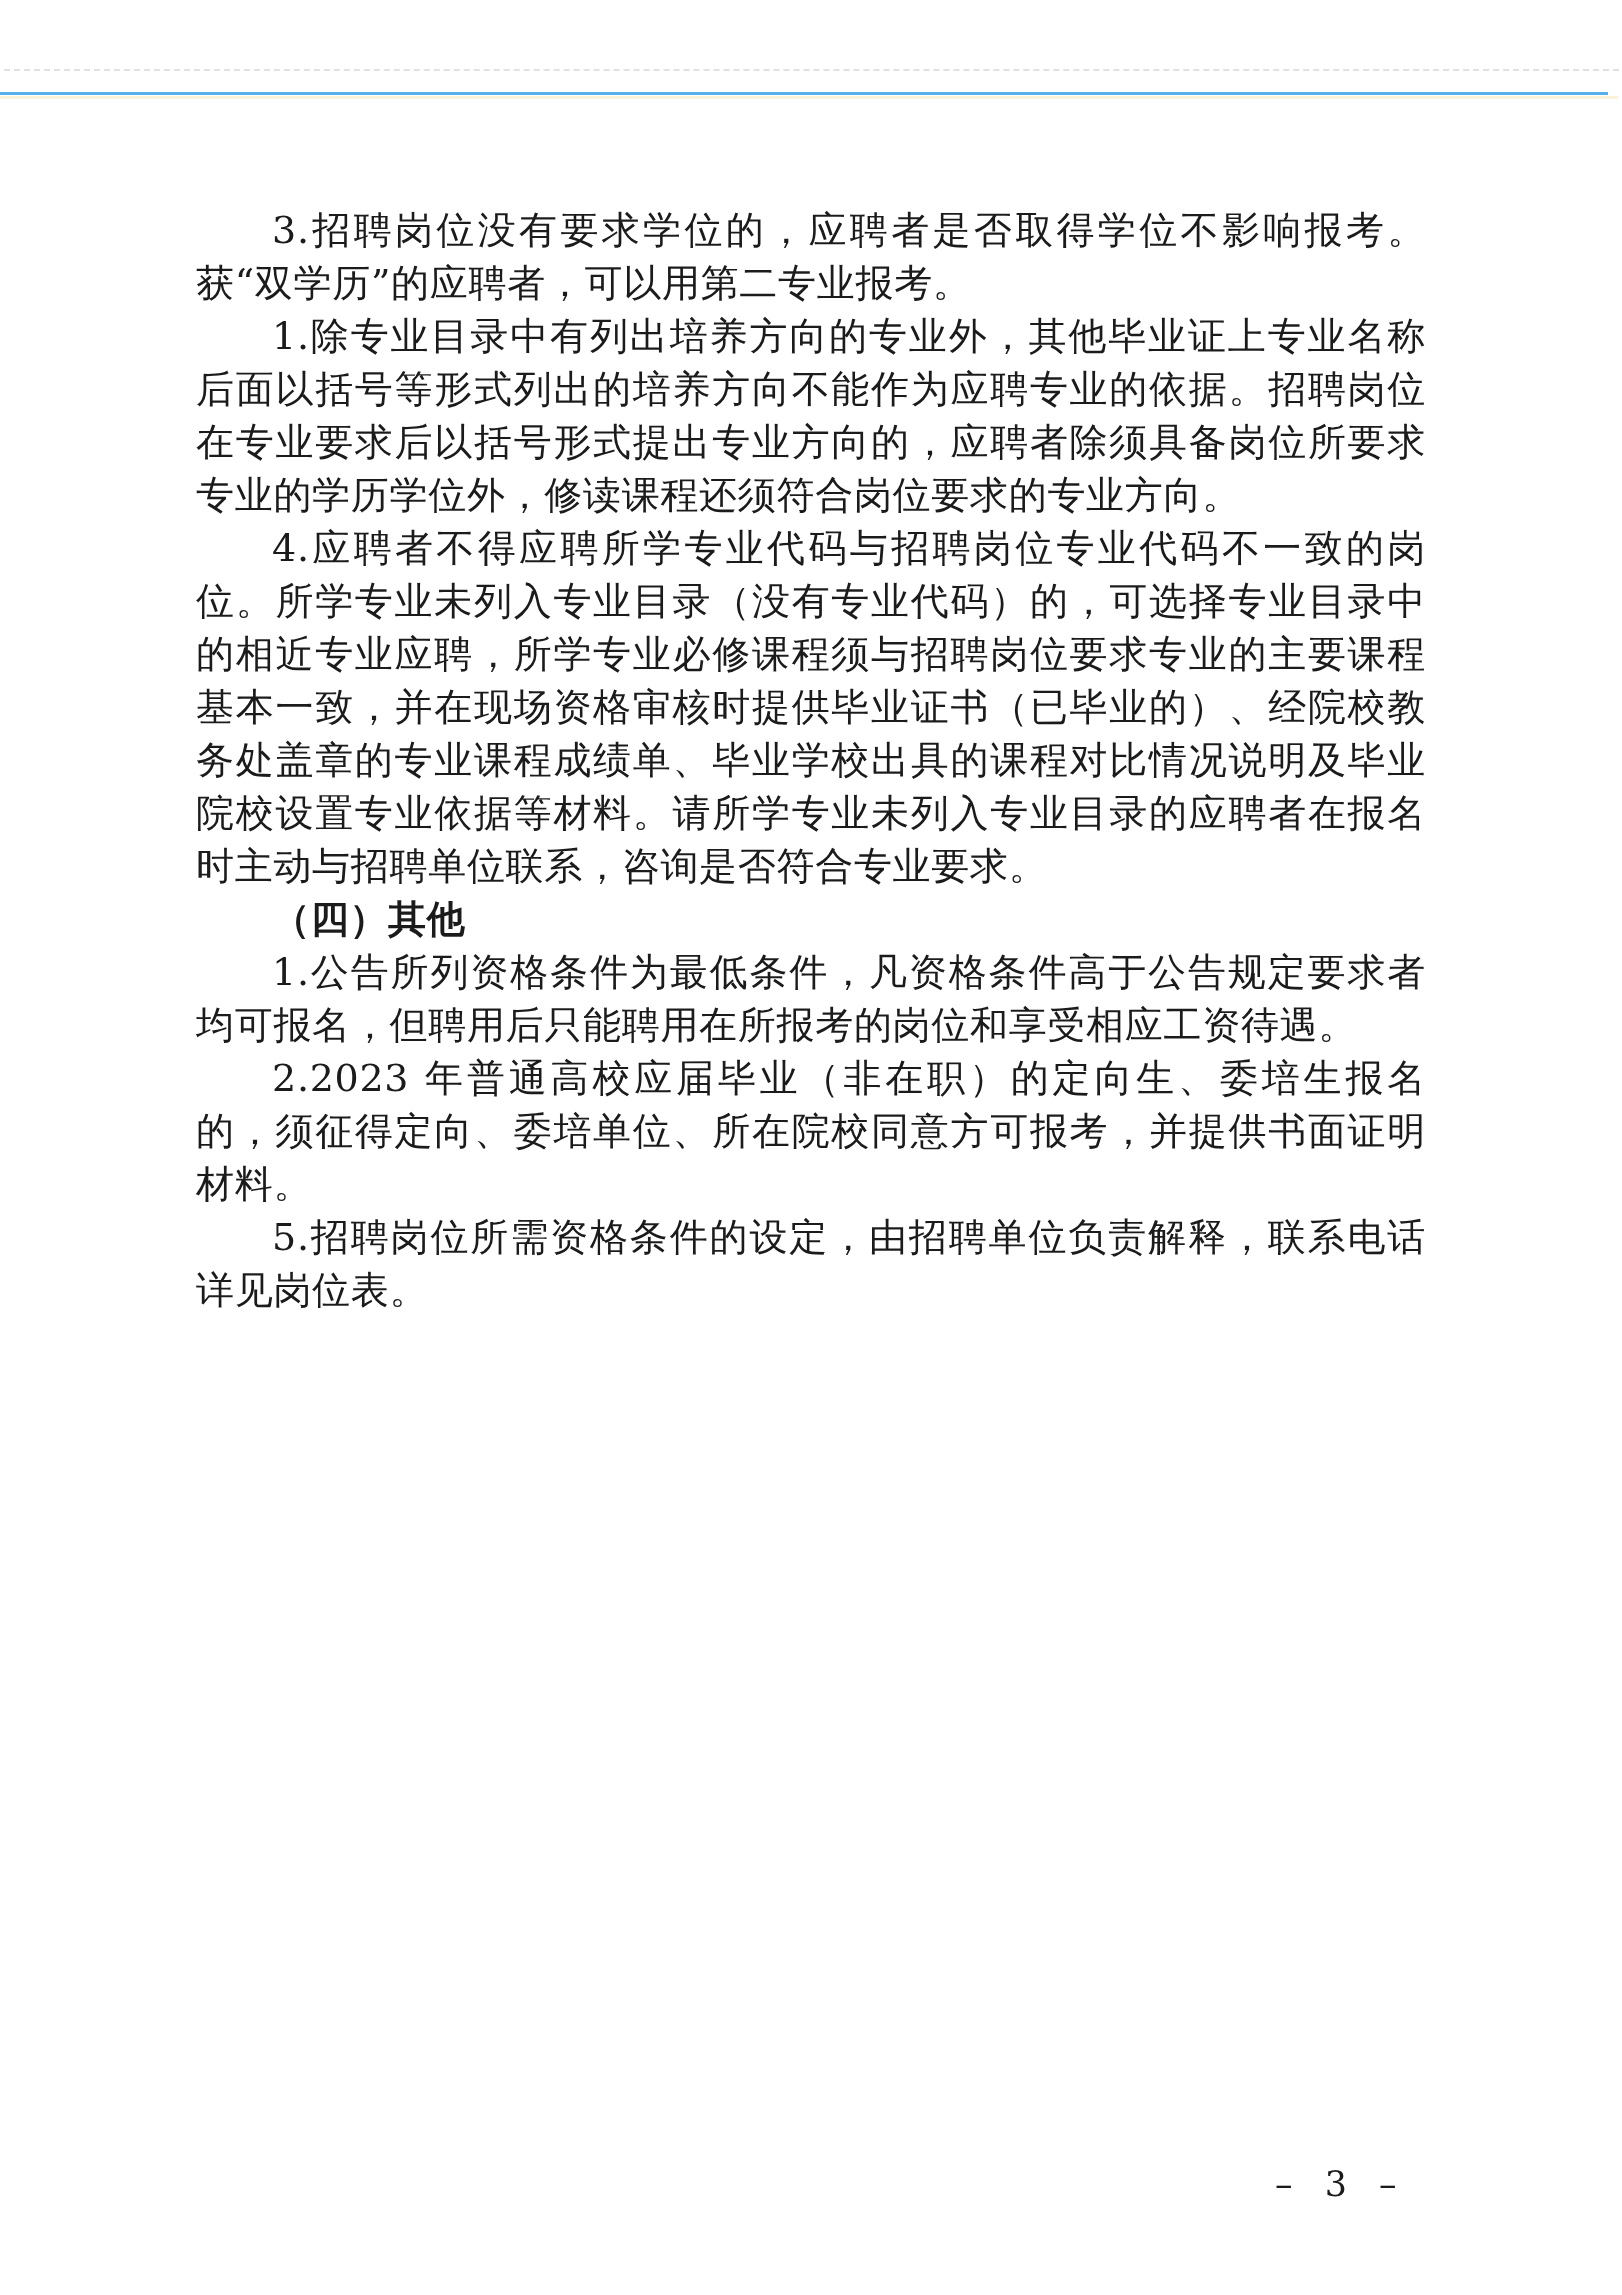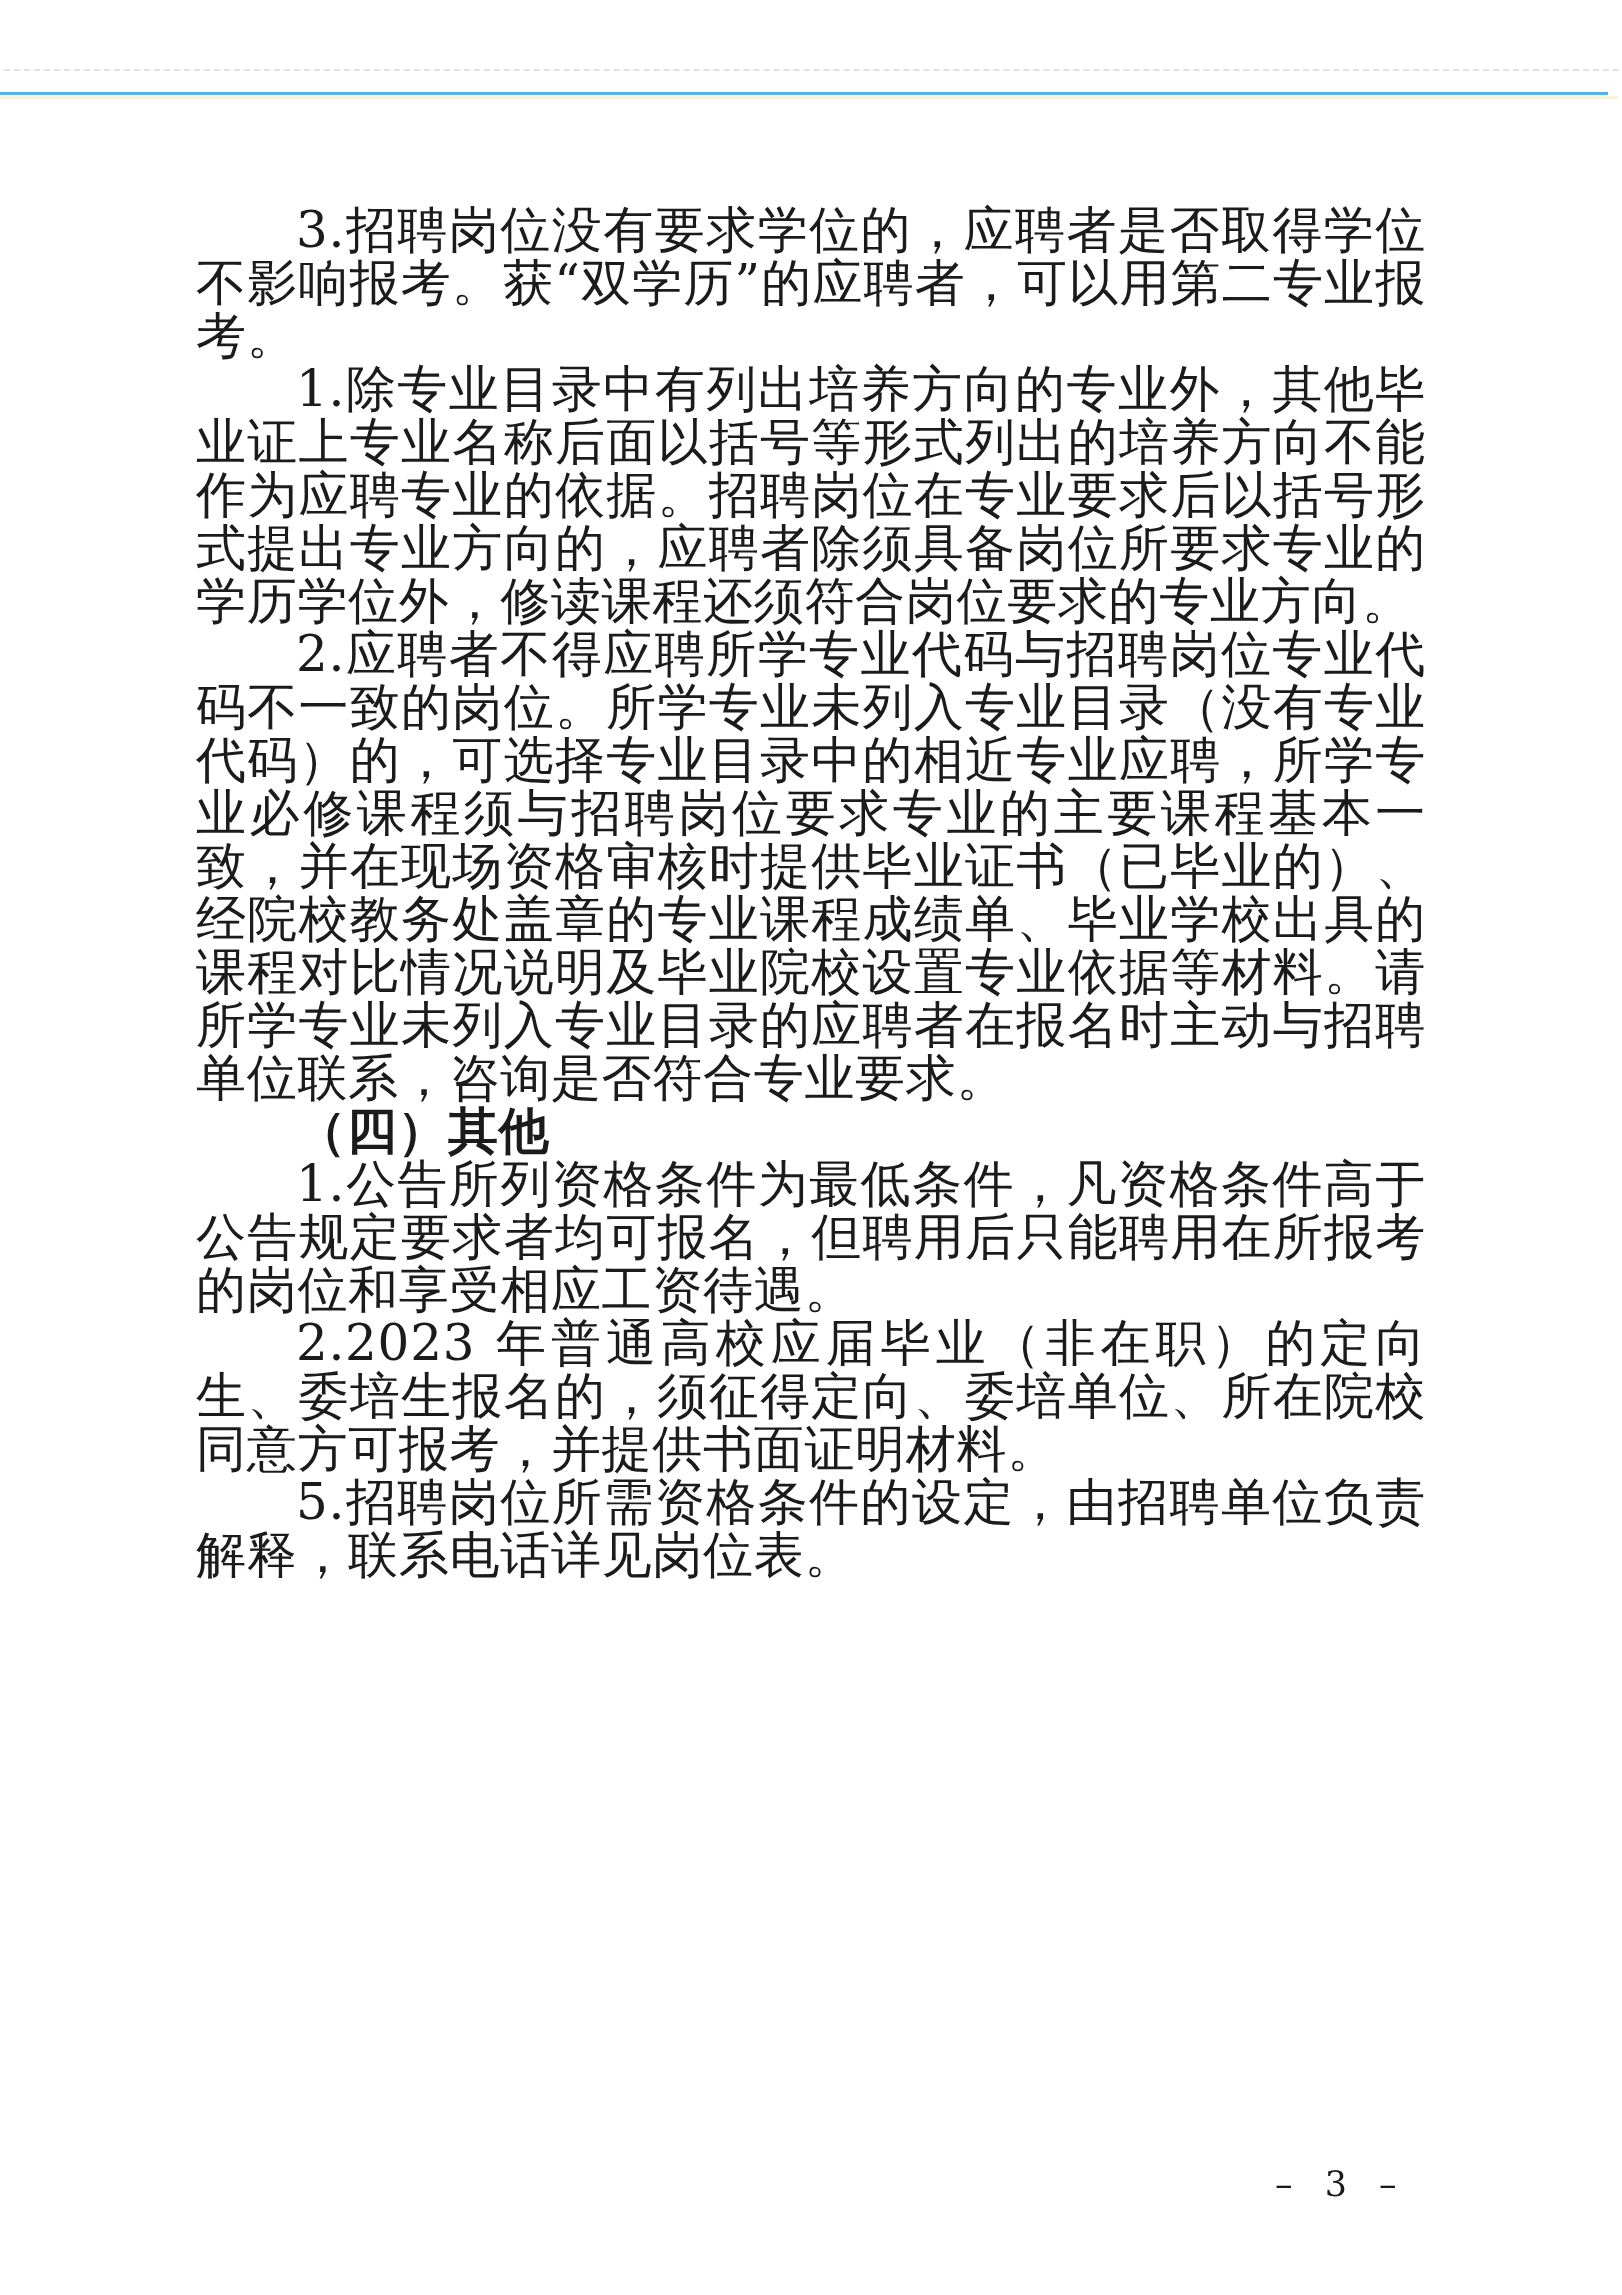--- a/index.html
+++ b/index.html
@@ -42,21 +42,21 @@
     width: 1618px;
     height: 3.3px;
     background: #faf3da;
   }
   .content {
     position: absolute;
     left: 196px;
     top: 204px;
     width: 1230px;
     color: #1b1b1b;
-    font-size: 50px;
+    font-size: 38px;
     line-height: 53px;
     text-align: justify;
     text-justify: inter-character;
     letter-spacing: 0.7px;
   }
   .content p {
     margin: 0;
     padding: 0;
     text-indent: 2em;
   }
@@ -83,21 +83,21 @@
 <body>
 
 <div class="page">
   <div class="dashed-line"></div>
   <div class="blue-line"></div>
   <div class="cream-line"></div>
 
   <div class="content" id="doc-content">
       <p><span>3.招聘岗位没有要求学位的，应聘者是否取得学位不影响报考。获“双学历”的应聘者，可以用第二专业报考。</span></p>
       <p><span>1.除专业目录中有列出培养方向的专业外，其他毕业证上专业名称后面以括号等形式列出的培养方向不能作为应聘专业的依据。招聘岗位在专业要求后以括号形式提出专业方向的，应聘者除须具备岗位所要求专业的学历学位外，修读课程还须符合岗位要求的专业方向。</span></p>
-      <p><span>2.应聘者不得应聘所学专业代码与招聘岗位专业代码不一致的岗位。所学专业未列入专业目录（没有专业代码）的，可选择专业目录中的相近专业应聘，所学专业必修课程须与招聘岗位要求专业的主要课程基本一致，并在现场资格审核时提供毕业证书（已毕业的）、经院校教务处盖章的专业课程成绩单、毕业学校出具的课程对比情况说明及毕业院校设置专业依据等材料。请所学专业未列入专业目录的应聘者在报名时主动与招聘单位联系，咨询是否符合专业要求。</span></p>
+      <p><span>4.应聘者不得应聘所学专业代码与招聘岗位专业代码不一致的岗位。所学专业未列入专业目录（没有专业代码）的，可选择专业目录中的相近专业应聘，所学专业必修课程须与招聘岗位要求专业的主要课程基本一致，并在现场资格审核时提供毕业证书（已毕业的）、经院校教务处盖章的专业课程成绩单、毕业学校出具的课程对比情况说明及毕业院校设置专业依据等材料。请所学专业未列入专业目录的应聘者在报名时主动与招聘单位联系，咨询是否符合专业要求。</span></p>
       <p class="heading"><span>（四）其他</span></p>
       <p><span>1.公告所列资格条件为最低条件，凡资格条件高于公告规定要求者均可报名，但聘用后只能聘用在所报考的岗位和享受相应工资待遇。</span></p>
       <p><span>2.2023 年普通高校应届毕业（非在职）的定向生、委培生报名的，须征得定向、委培单位、所在院校同意方可报考，并提供书面证明材料。</span></p>
       <p><span>5.招聘岗位所需资格条件的设定，由招聘单位负责解释，联系电话详见岗位表。</span></p>
     </div>
 
   <div class="page-number">– 3 –</div>
 </div>
 
 

